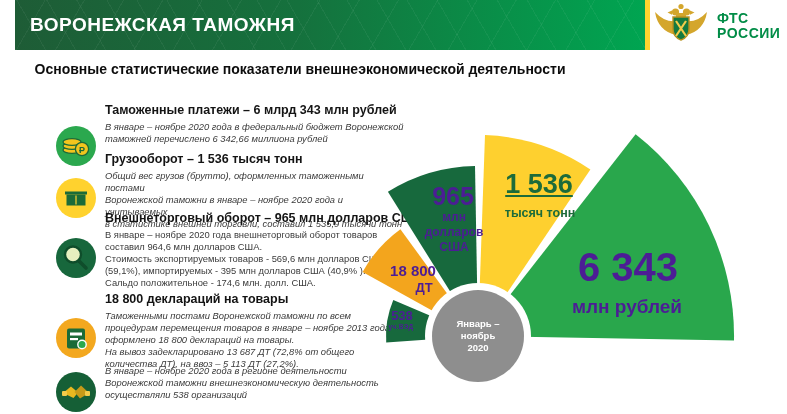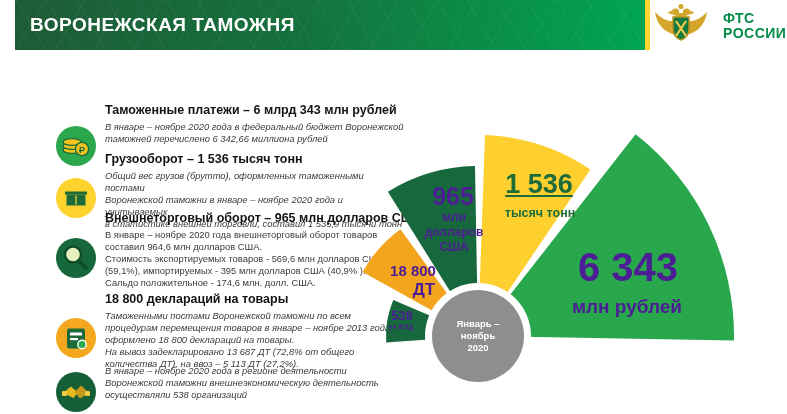--- a/index.html
+++ b/index.html
@@ -18,21 +18,21 @@
       linear-gradient(90deg,#1e5c36 0%,#15713d 45%,#00a551 100%);
   }
   .header-accent{
     position:absolute;left:645px;top:0;width:5px;height:50px;background:#ffd42e;
   }
   .header-title{
     position:absolute;left:30px;top:0;height:50px;line-height:50px;
     color:#ffffff;font-size:19px;font-weight:600;letter-spacing:.5px;white-space:nowrap;
   }
   .logo{
-    position:absolute;left:652px;top:3px;display:flex;align-items:center;gap:13px;
+    position:absolute;left:652px;top:3px;display:flex;align-items:center;gap:7px;
   }
   .logo-text{
     color:#008c46;font-weight:bold;font-size:14px;line-height:15px;letter-spacing:.5px;
   }
   
   .main-title{
     position:absolute;left:20px;top:60px;width:560px;text-align:center;
     font-size:14px;font-weight:bold;color:#0d0d0d;line-height:18px;
   }
   
@@ -46,21 +46,21 @@
   .clabel{position:absolute;text-align:center;font-weight:bold;white-space:pre-line;}
   .w{color:#4c1d95;}
   .g{color:#1d6b3a;}
   .s5v{left:528px;top:244px;width:200px;font-size:40px;line-height:46px;}
   .s5u{left:527px;top:296px;width:200px;font-size:19px;}
   .s4v{left:479px;top:169px;width:120px;font-size:27px;text-decoration:underline;}
   .s4u{left:480px;top:206px;width:120px;font-size:12.5px;}
   .s3v{left:403px;top:182px;width:100px;font-size:25px;}
   .s3u{left:404px;top:210px;width:100px;font-size:12px;line-height:15px;}
   .s2v{left:373px;top:262px;width:80px;font-size:15px;}
-  .s2u{left:384px;top:280px;width:80px;font-size:17px;}
+  .s2u{left:384px;top:280px;width:80px;font-size:13px;}
   .s1v{left:362px;top:308px;width:80px;font-size:13px;}
   .s1u{left:361px;top:323px;width:80px;font-size:6.5px;letter-spacing:.3px;}
   .center-label{left:428px;top:318px;width:100px;font-size:9.5px;line-height:12px;color:#ffffff;}
 </style>
 </head>
 <body>
 
 <div class="header-bar"></div>
 <div class="header-accent"></div>
 <div class="header-title">ВОРОНЕЖСКАЯ ТАМОЖНЯ</div>
@@ -81,20 +81,21 @@
     <line x1="24" y1="18" x2="34" y2="33" stroke="#f3cb4a" stroke-width="2.2"></line>
     <line x1="34" y1="18" x2="24" y2="33" stroke="#f3cb4a" stroke-width="2.2"></line>
   </svg>
   <div class="logo-text">
     <div>ФТС</div>
     <div>РОССИИ</div>
   </div>
 </div>
 
 <div class="main-title">
+  <div>Основные статистические показатели внешнеэкономической деятельности</div>
 </div>
 
 <svg class="icon-badge" style="top:126px" viewBox="0 0 40 40">
   <circle cx="20" cy="20" r="20" fill="#2ba84e"></circle>
   <g stroke="#1c6b38" stroke-width="1.3" fill="#f2c51e">
     <ellipse cx="16" cy="24" rx="9" ry="3.4"></ellipse>
     <ellipse cx="16" cy="20" rx="9" ry="3.4"></ellipse>
     <ellipse cx="16" cy="16" rx="9" ry="3.4"></ellipse>
     <circle cx="26" cy="23" r="6.6"></circle>
   </g>

